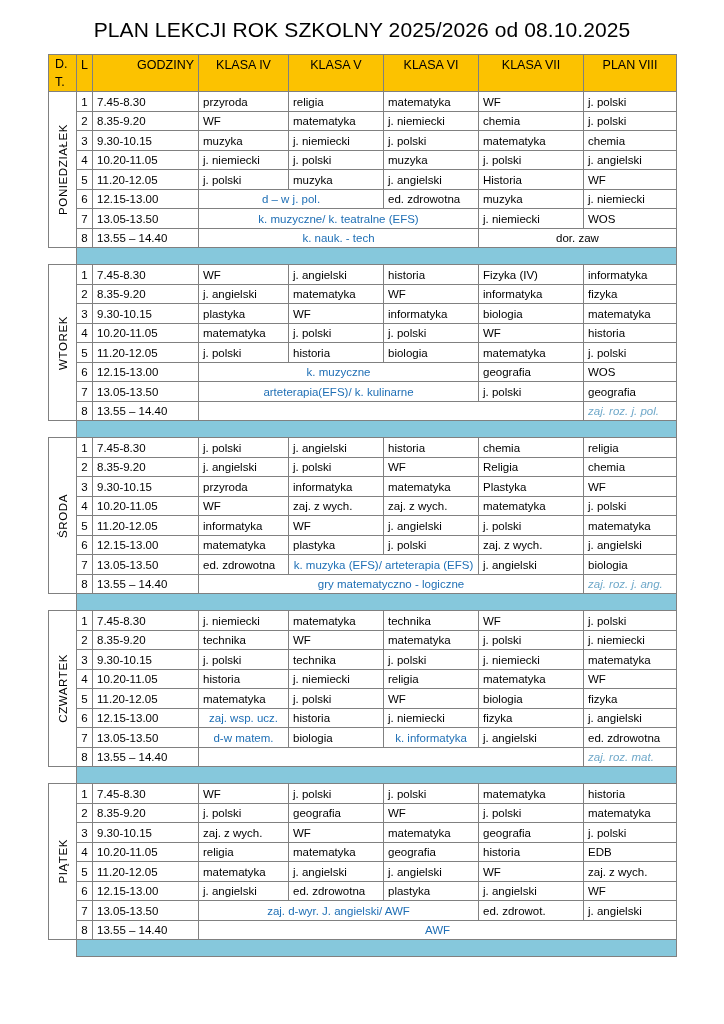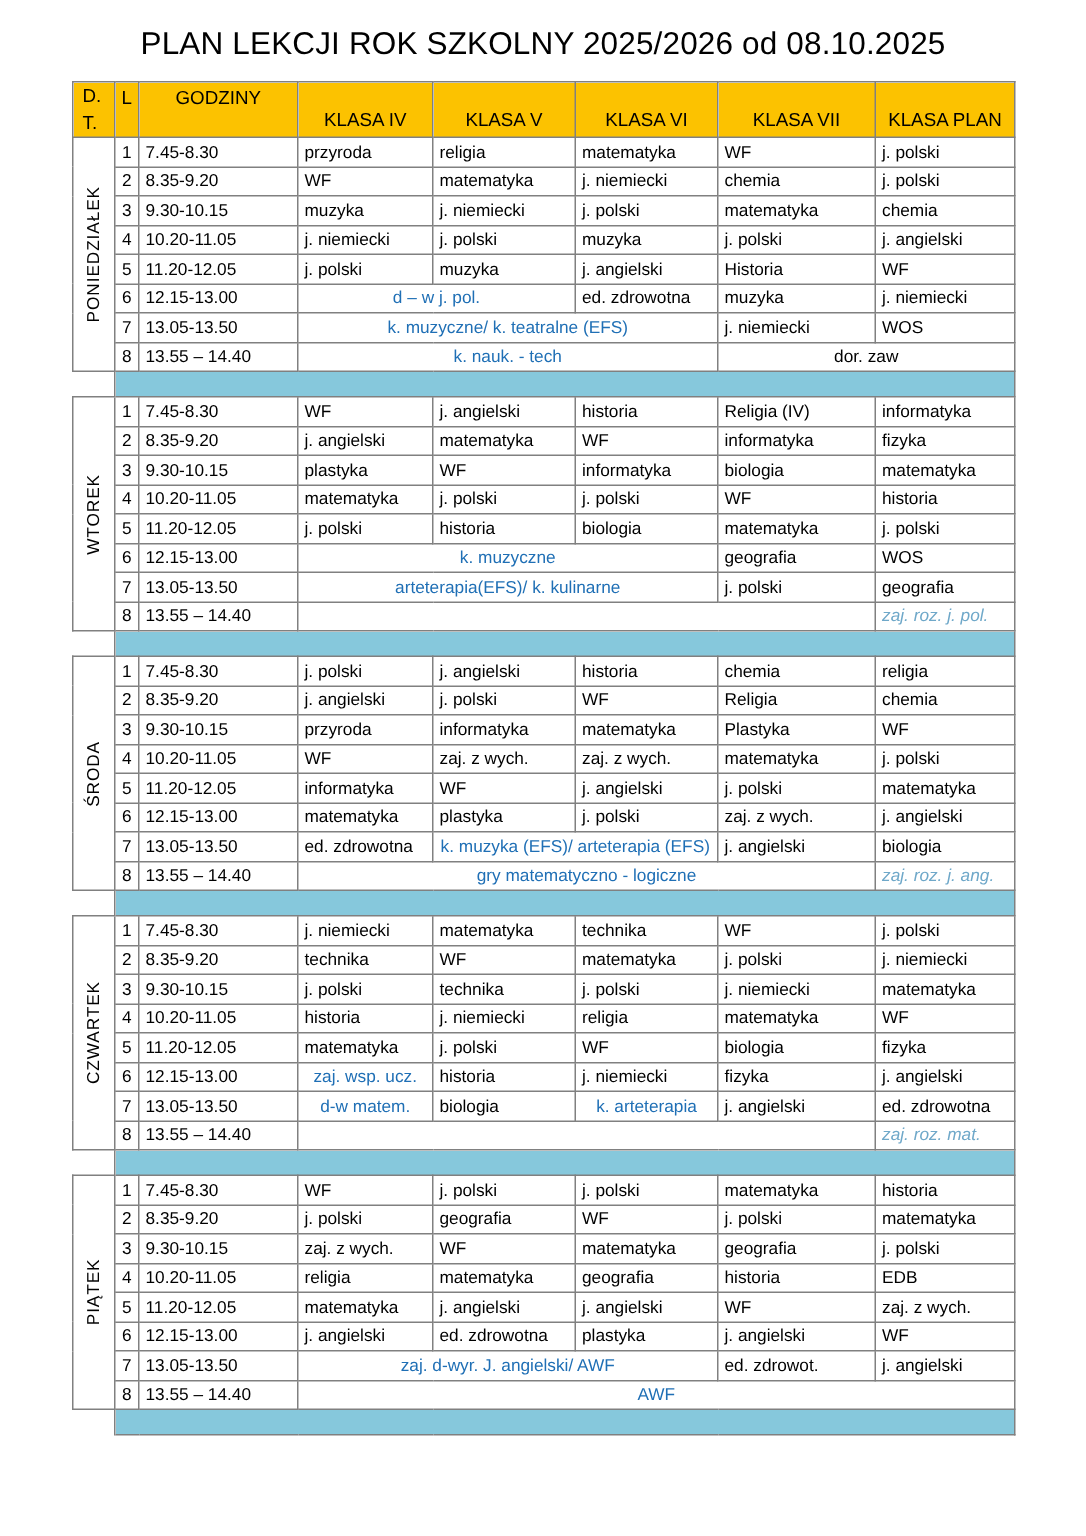--- a/index.html
+++ b/index.html
@@ -73,24 +73,25 @@
     white-space: normal;
   }
   .hdr td.hdr-l {
     text-align: center;
     vertical-align: top;
     padding-top: 3px;
   }
   .hdr td.hdr-godz {
     vertical-align: top;
     padding-top: 3px;
+    text-align: right;
   }
   .hdr td.hdr-klasa {
     vertical-align: top;
-    padding-top: 18px;
+    padding-top: 3px;
   }
 
   
   td.day-label {
     text-align: center;
     vertical-align: middle;
     padding: 0;
     border-top: 1px solid #808080;
     border-bottom: 1px solid #808080;
     border-left: 1px solid #808080;
@@ -171,21 +172,21 @@
           <td class="hdr-dt">
             <div>D.</div>
             <div>T.</div>
           </td>
           <td class="hdr-l">L</td>
           <td class="hdr-godz">GODZINY</td>
           <td class="hdr-klasa">KLASA IV</td>
           <td class="hdr-klasa">KLASA V</td>
           <td class="hdr-klasa">KLASA VI</td>
           <td class="hdr-klasa">KLASA VII</td>
-          <td class="hdr-klasa">KLASA PLAN</td>
+          <td class="hdr-klasa">PLAN VIII</td>
         </tr>
         <tr>
           <td class="day-label" rowspan="8">
             <span class="rot">PONIEDZIAŁEK</span>
           </td>
           <td class="num">1</td>
           <td class="time">7.45-8.30</td>
           <td class="subj"><span class="plain">przyroda</span></td>
           <td class="subj"><span class="plain">religia</span></td>
           <td class="subj"><span class="plain">matematyka</span></td>
@@ -255,21 +256,21 @@
         </tr>
         <tr>
           <td class="day-label" rowspan="8">
             <span class="rot">WTOREK</span>
           </td>
           <td class="num">1</td>
           <td class="time">7.45-8.30</td>
           <td class="subj"><span class="plain">WF</span></td>
           <td class="subj"><span class="plain">j. angielski</span></td>
           <td class="subj"><span class="plain">historia</span></td>
-          <td class="subj"><span class="plain">Religia (IV)</span></td>
+          <td class="subj"><span class="plain">Fizyka (IV)</span></td>
           <td class="subj"><span class="plain">informatyka</span></td>
         </tr>
         <tr>
           <td class="num">2</td>
           <td class="time">8.35-9.20</td>
           <td class="subj"><span class="plain">j. angielski</span></td>
           <td class="subj"><span class="plain">matematyka</span></td>
           <td class="subj"><span class="plain">WF</span></td>
           <td class="subj"><span class="plain">informatyka</span></td>
           <td class="subj"><span class="plain">fizyka</span></td>
@@ -455,21 +456,21 @@
           <td class="subj"><span class="plain">historia</span></td>
           <td class="subj"><span class="plain">j. niemiecki</span></td>
           <td class="subj"><span class="plain">fizyka</span></td>
           <td class="subj"><span class="plain">j. angielski</span></td>
         </tr>
         <tr>
           <td class="num">7</td>
           <td class="time">13.05-13.50</td>
           <td class="merged"><span class="blue-plain">d-w matem.</span></td>
           <td class="subj"><span class="plain">biologia</span></td>
-          <td class="merged"><span class="blue">k. arteterapia</span></td>
+          <td class="merged"><span class="blue">k. informatyka</span></td>
           <td class="subj"><span class="plain">j. angielski</span></td>
           <td class="subj"><span class="plain">ed. zdrowotna</span></td>
         </tr>
         <tr>
           <td class="num">8</td>
           <td class="time">13.55 – 14.40</td>
           <td colspan="4" class="merged"><span class="plain"></span></td>
           <td class="subj"><span class="blue-light">zaj. roz. mat.</span></td>
         </tr>
         <tr class="sep">

